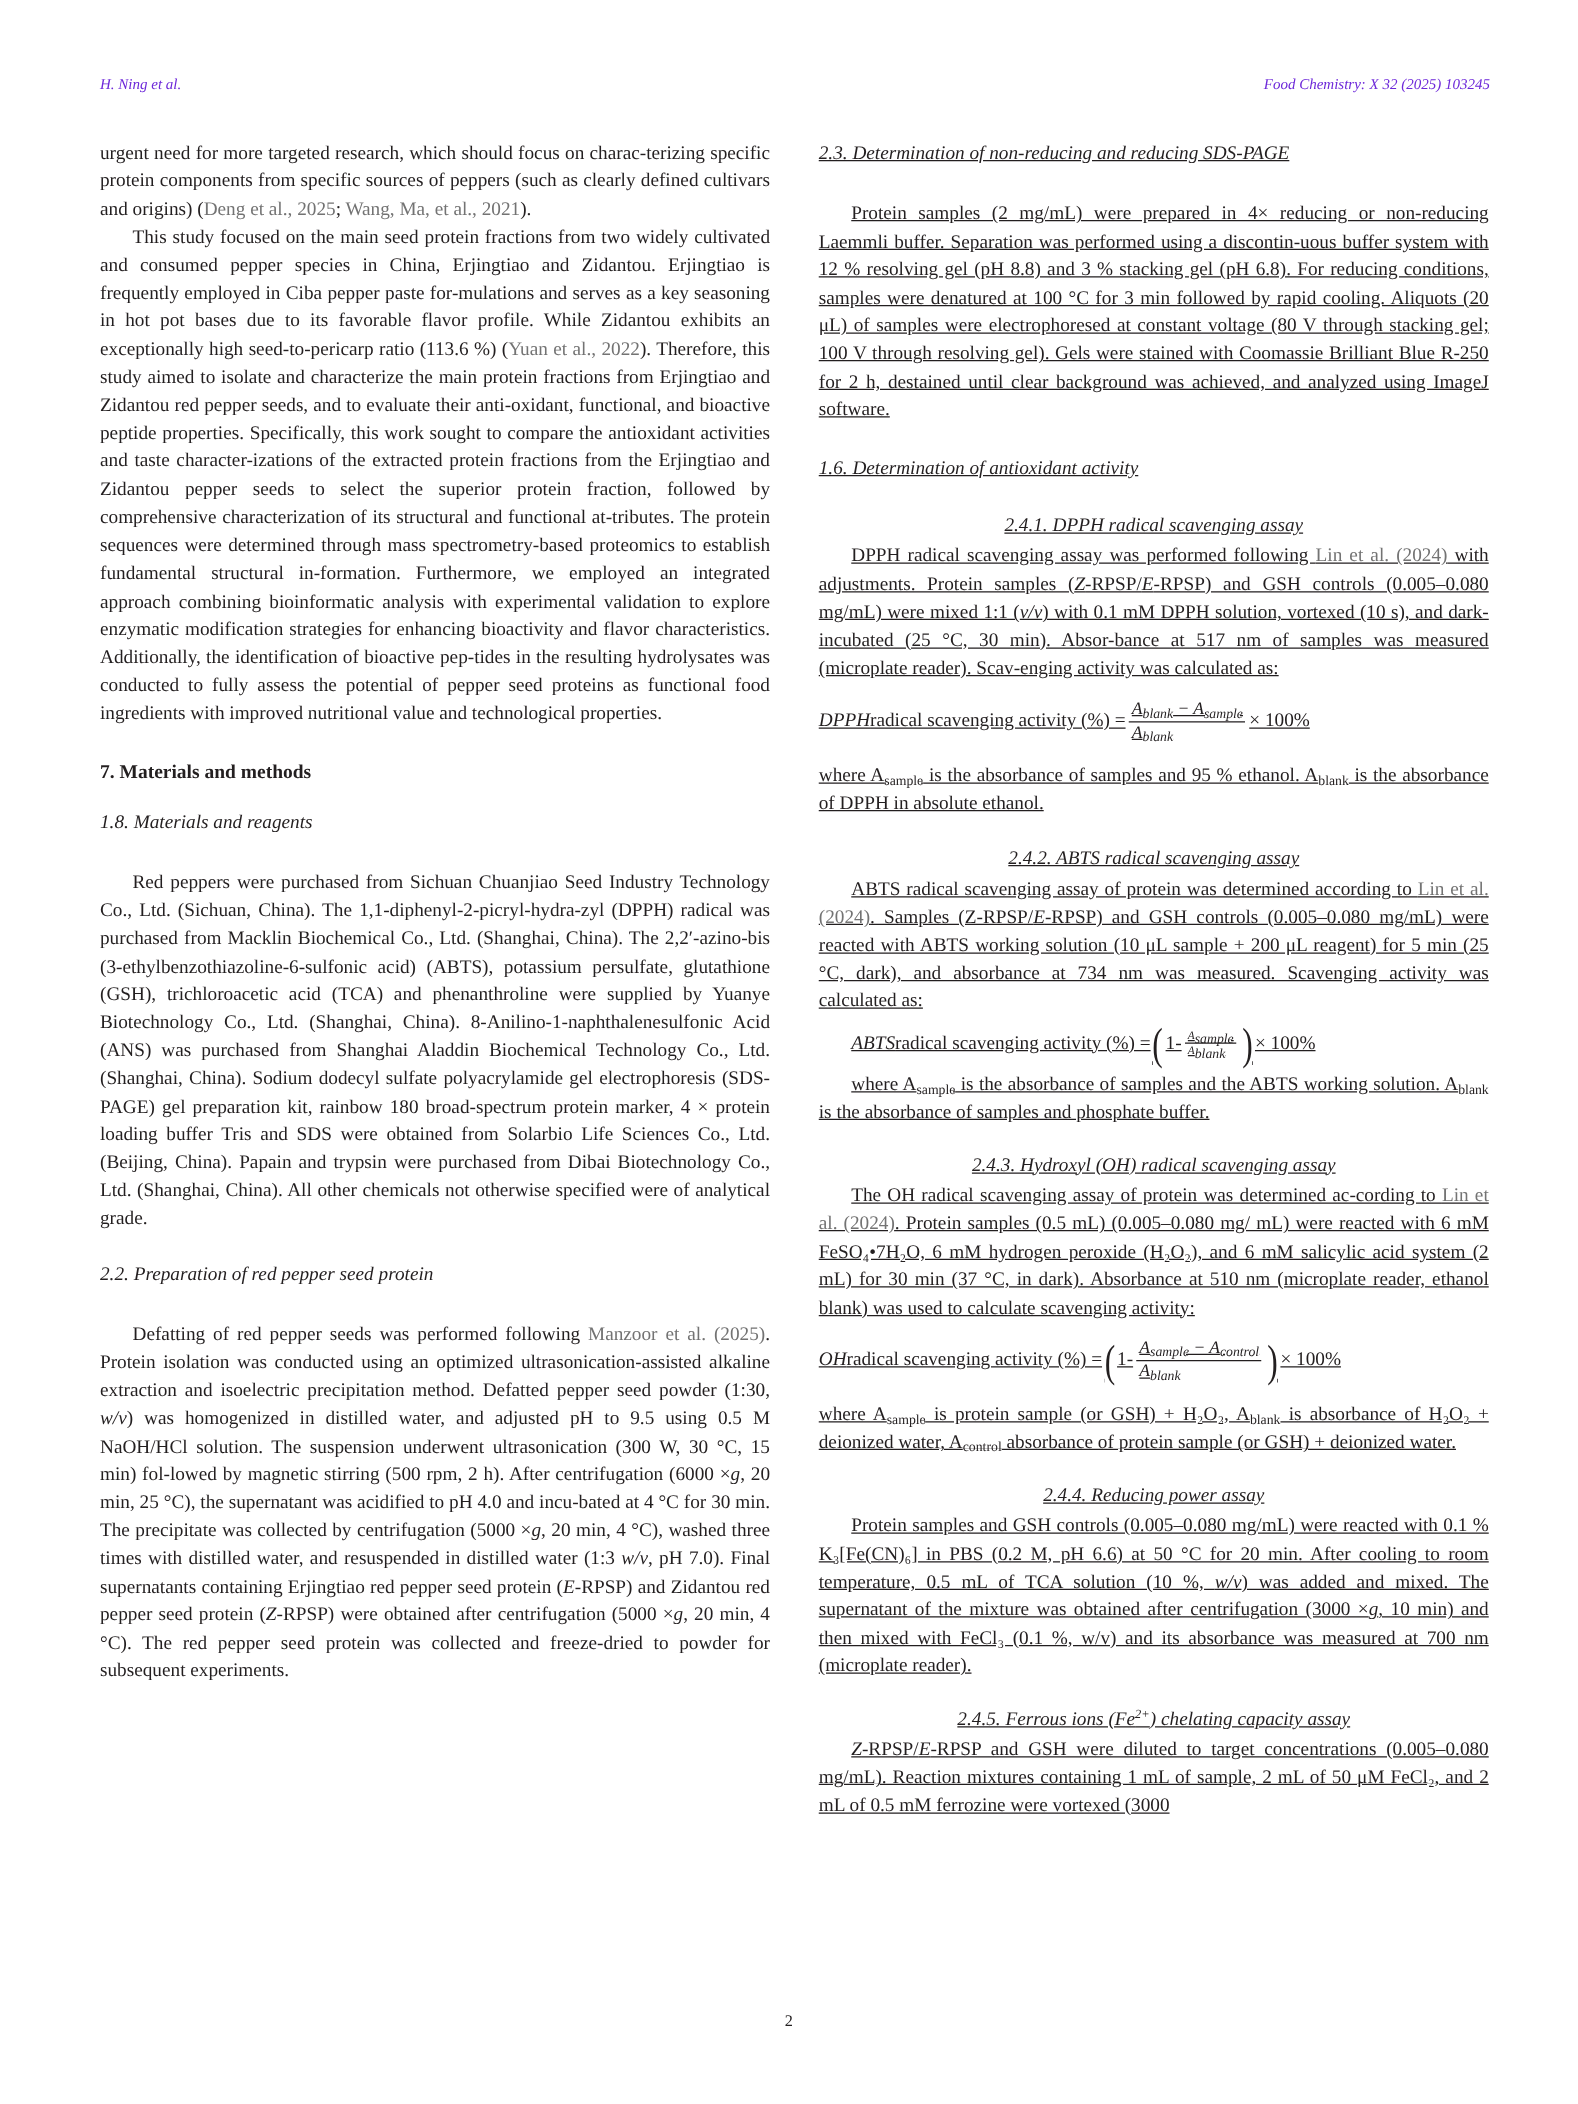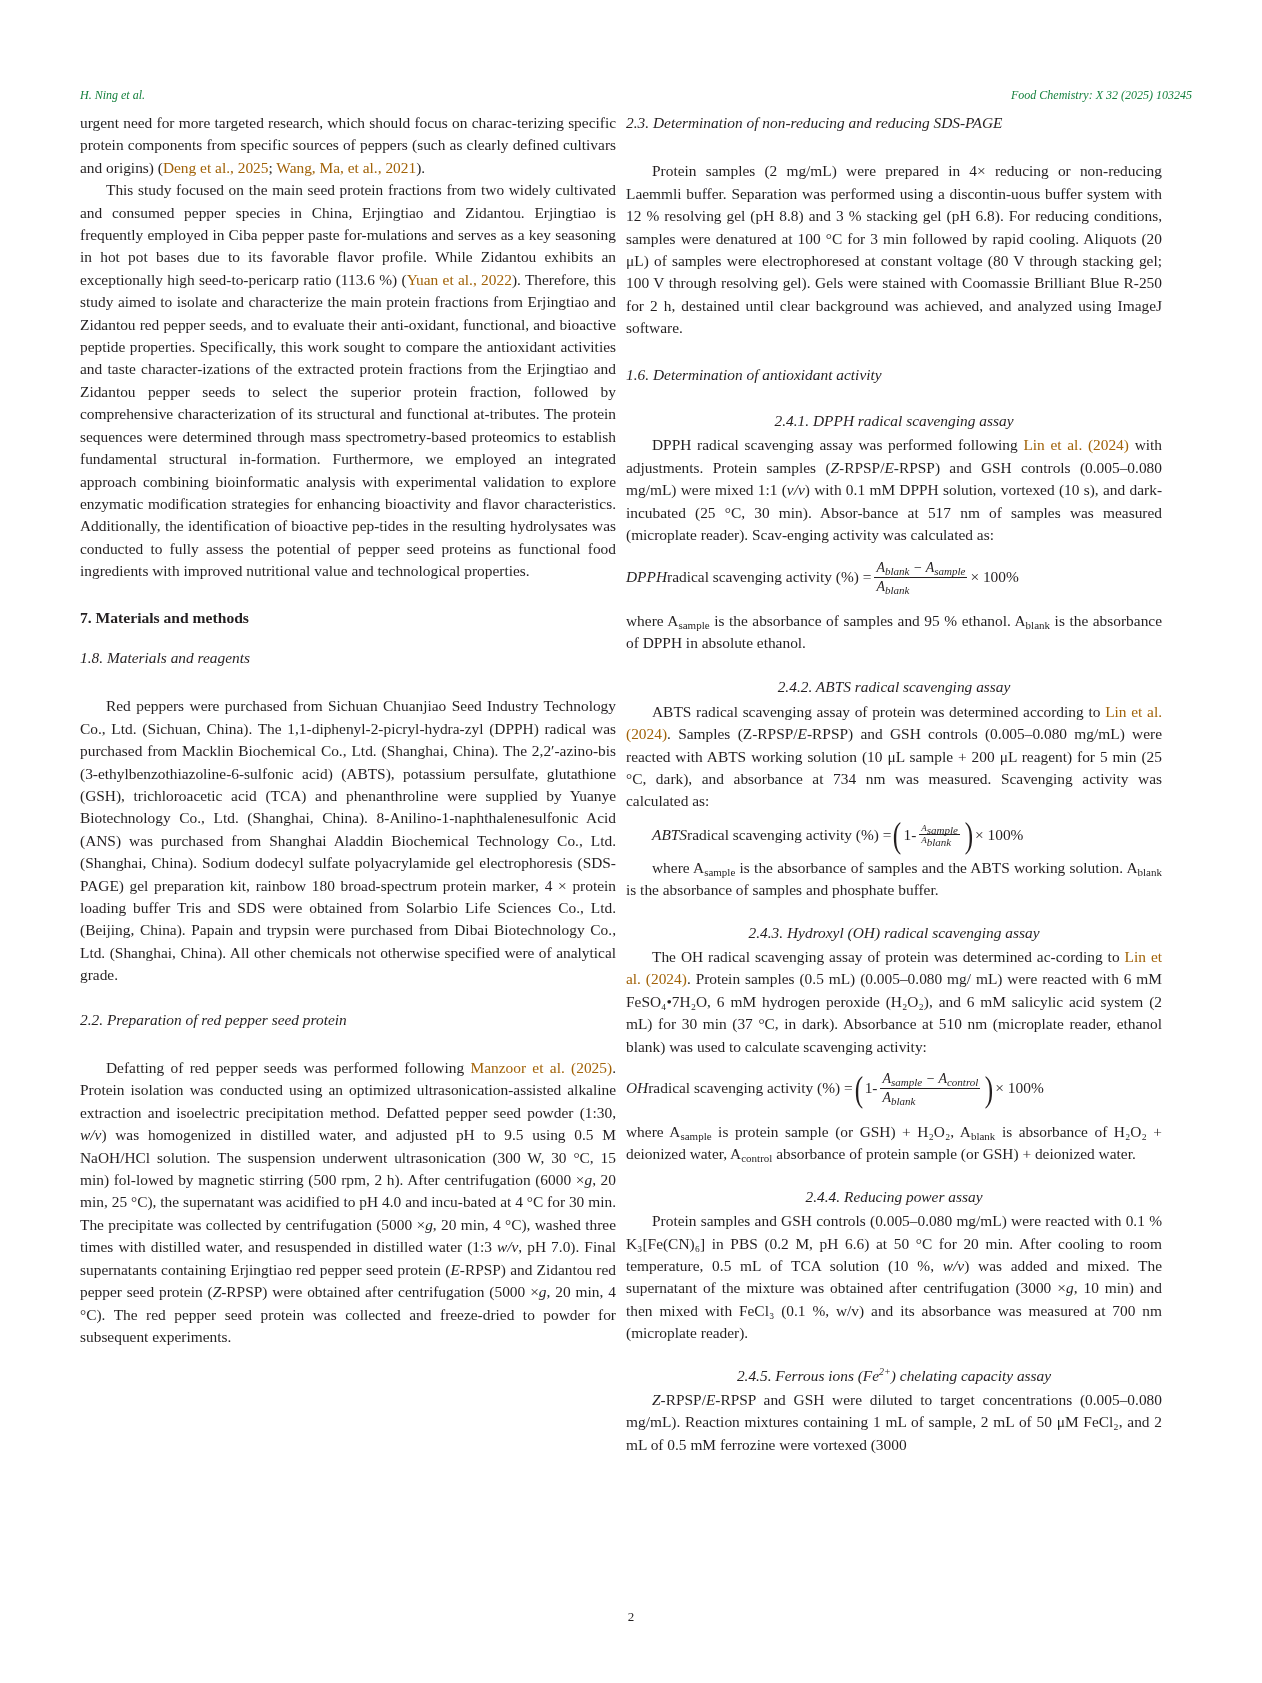--- a/index.html
+++ b/index.html
@@ -1,26 +1,26 @@
 <!DOCTYPE html>
 <html><head>
 <meta charset="utf-8">
 <style>
   html, body { margin: 0; padding: 0; background: #ffffff; }
   body { width: 1262px; height: 1683px; position: relative; overflow: hidden;
          font-family: "Liberation Serif", "DejaVu Serif", serif; color: #231f20; }
-  .running-head { position: absolute; top: 88px; font-style: italic; font-size: 12px; color: #15803d; }
+  .running-head { position: absolute; top: 60px; font-style: italic; font-size: 12px; color: #6d28d9; }
   .rh-left { left: 80px; }
   .rh-right { right: 70px; }
   .col { position: absolute; top: 112px; width: 536px; font-size: 15.4px; line-height: 22.4px; }
   .col-left { left: 80px; }
-  .col-right { left: 626px; }
+  .col-right { left: 655px; text-decoration: underline; }
   p { margin: 0; text-align: justify; hyphens: manual; }
   .indent { text-indent: 26px; }
-  .link { color: #a16207; }
+  .link { color: #737373; }
   .sec-head { font-weight: bold; font-size: 15.6px; margin: 24px 0 0 0; }
   .sub-head { font-style: italic; font-size: 15.4px; margin: 18px 0 0 0; }
   .subsub-head { font-style: italic; font-size: 15.4px; margin: 20px 0 0 0; text-align: center; }
   .gap-after-head { margin-top: 26px; }
   .gap-sm { margin-top: 2px; }
   .formula { display: flex; align-items: center; margin: 14px 0 14px 0; font-size: 15.4px; white-space: nowrap; }
   .formula .it { font-style: italic; }
   .frac { display: inline-flex; flex-direction: column; align-items: flex-start; margin: 0 3px; vertical-align: middle; }
   .frac .num { border-bottom: 1px solid #231f20; padding: 0 2px; font-style: italic; font-size: 14px; line-height: 18px; }
   .frac .den { padding: 0 2px; font-style: italic; font-size: 14px; line-height: 18px; }

